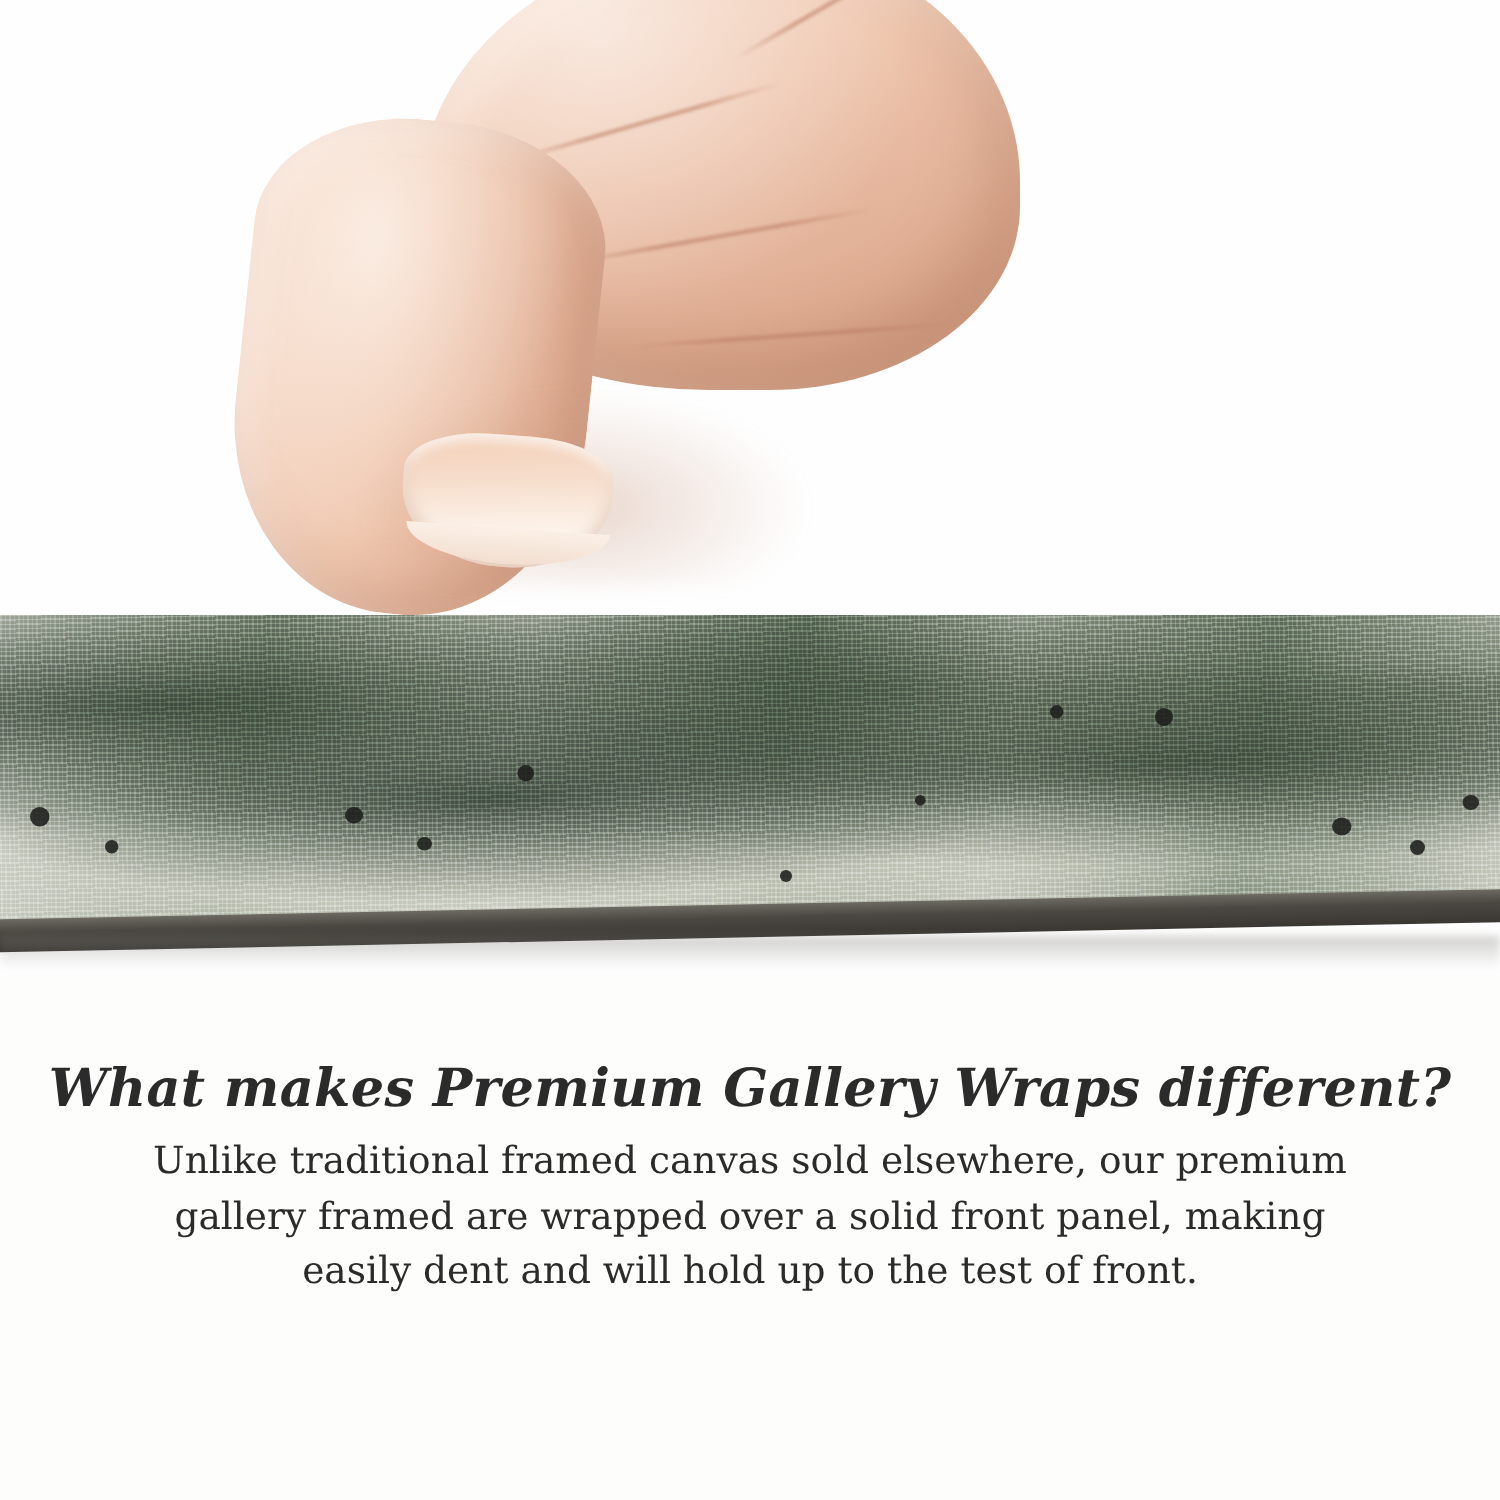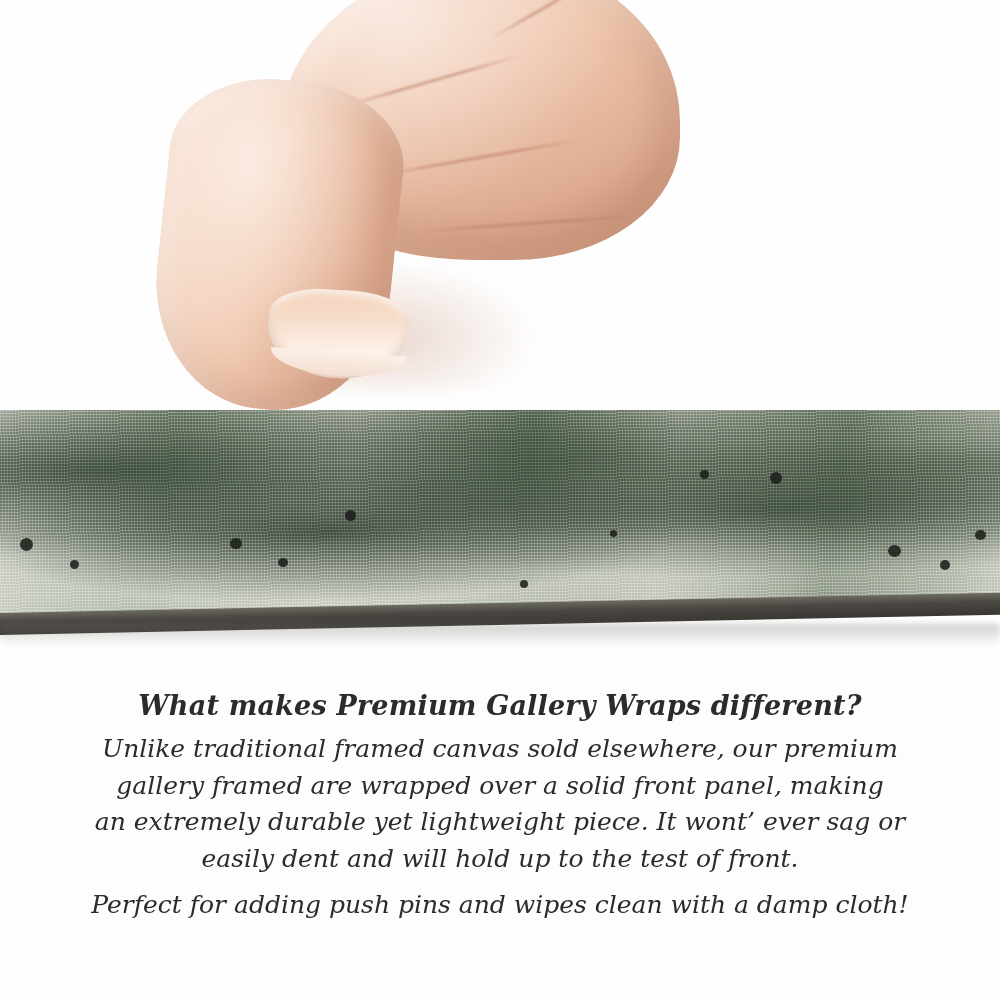--- a/index.html
+++ b/index.html
@@ -184,30 +184,29 @@
   .caption {
     position: absolute;
     left: 0;
     top: 690px;
     width: 1000px;
     text-align: center;
     color: #2b2b2b;
     font-family: "DejaVu Serif", serif;
   }
   .caption h2 {
-    margin: 0 0 10px 0;
-    font-size: 27px;
+    margin: 15px 0 10px 0;
+    font-size: 35px;
     font-style: italic;
     font-weight: 700;
     letter-spacing: 0.2px;
   }
   .caption p {
     margin: 0;
     font-size: 25px;
-    font-style: italic;
     line-height: 1.46;
     font-weight: 400;
   }
   .caption .last {
     margin-top: 10px;
   }
 </style>
 </head>
 <body>
 
@@ -246,18 +245,16 @@
 
       <div class="slab-edge"></div>
     </div>
     <div class="slab-dropshadow"></div>
   </div>
 
   <div class="caption">
     <h2>What makes Premium Gallery Wraps different?</h2>
     <p>Unlike traditional framed canvas sold elsewhere, our premium</p>
     <p>gallery framed are wrapped over a solid front panel, making</p>
-    <p>an extremely durable yet lightweight piece. It wont’ ever sag or</p>
     <p>easily dent and will hold up to the test of front.</p>
-    <p class="last">Perfect for adding push pins and wipes clean with a damp cloth!</p>
   </div>
 
 </div>
 
 </body></html>

